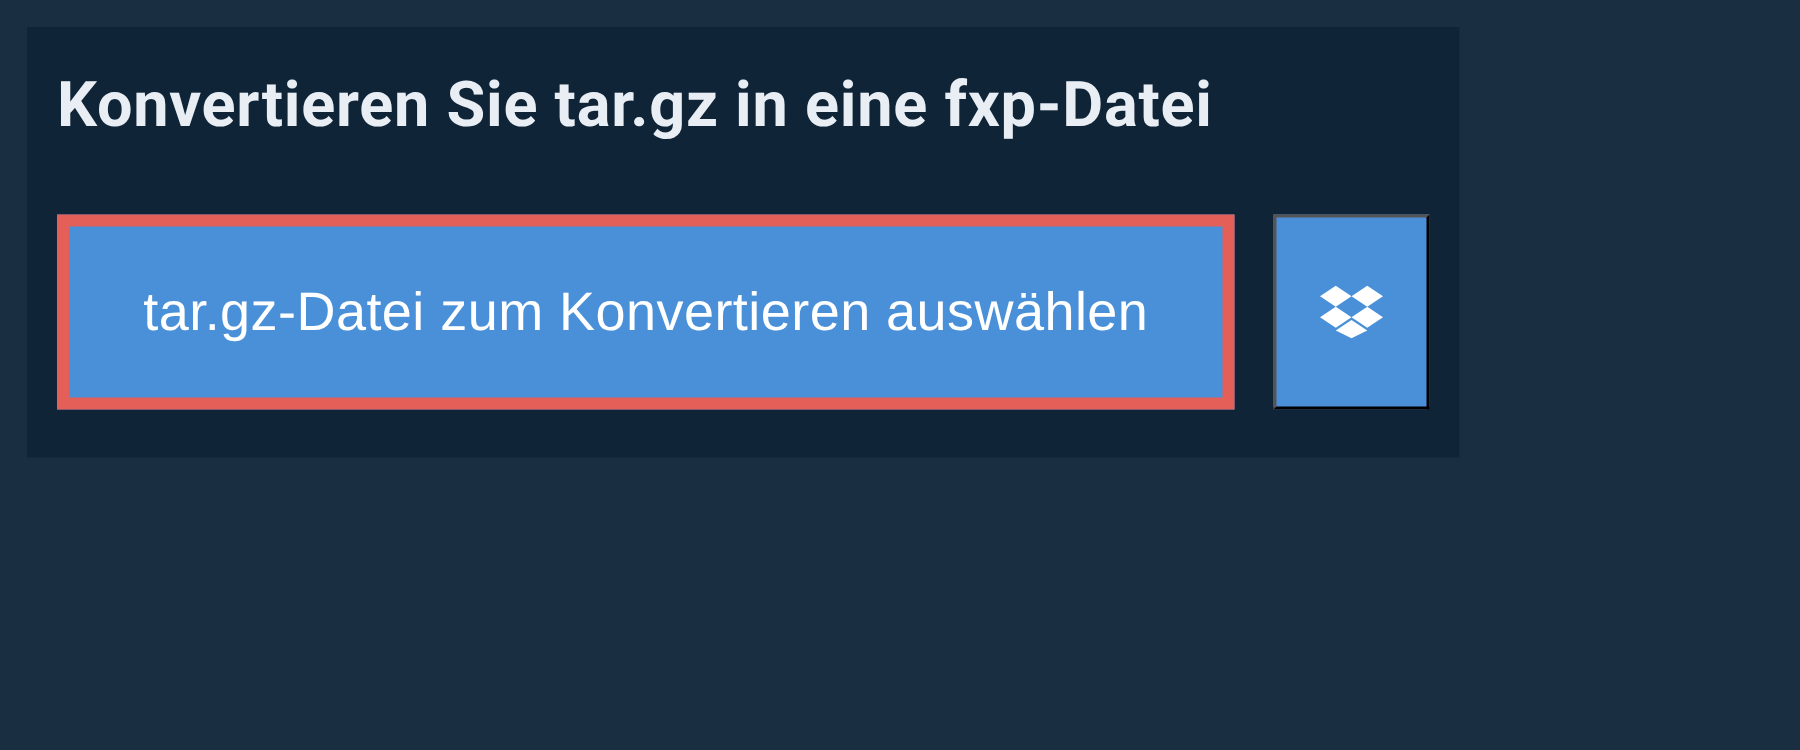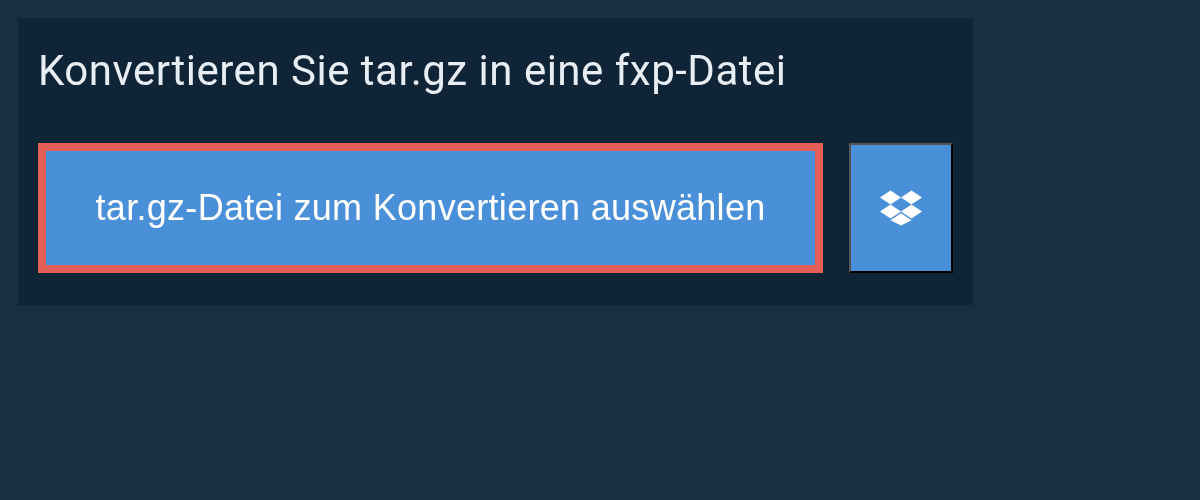--- a/index.html
+++ b/index.html
@@ -19,21 +19,21 @@
     .panel {
       background-color: #0f2437;
       margin: 18px 0 0 18px;
       width: 955px;
       padding: 0;
     }
     
     .heading {
       color: #e8eef4;
       font-size: 42px;
-      font-weight: 400;
+      font-weight: 700;
       padding: 28px 20px 28px 20px;
       letter-spacing: 0.5px;
     }
     
     .button-row {
       display: flex;
       padding: 20px 20px 32px 20px;
       gap: 26px;
     }
     

